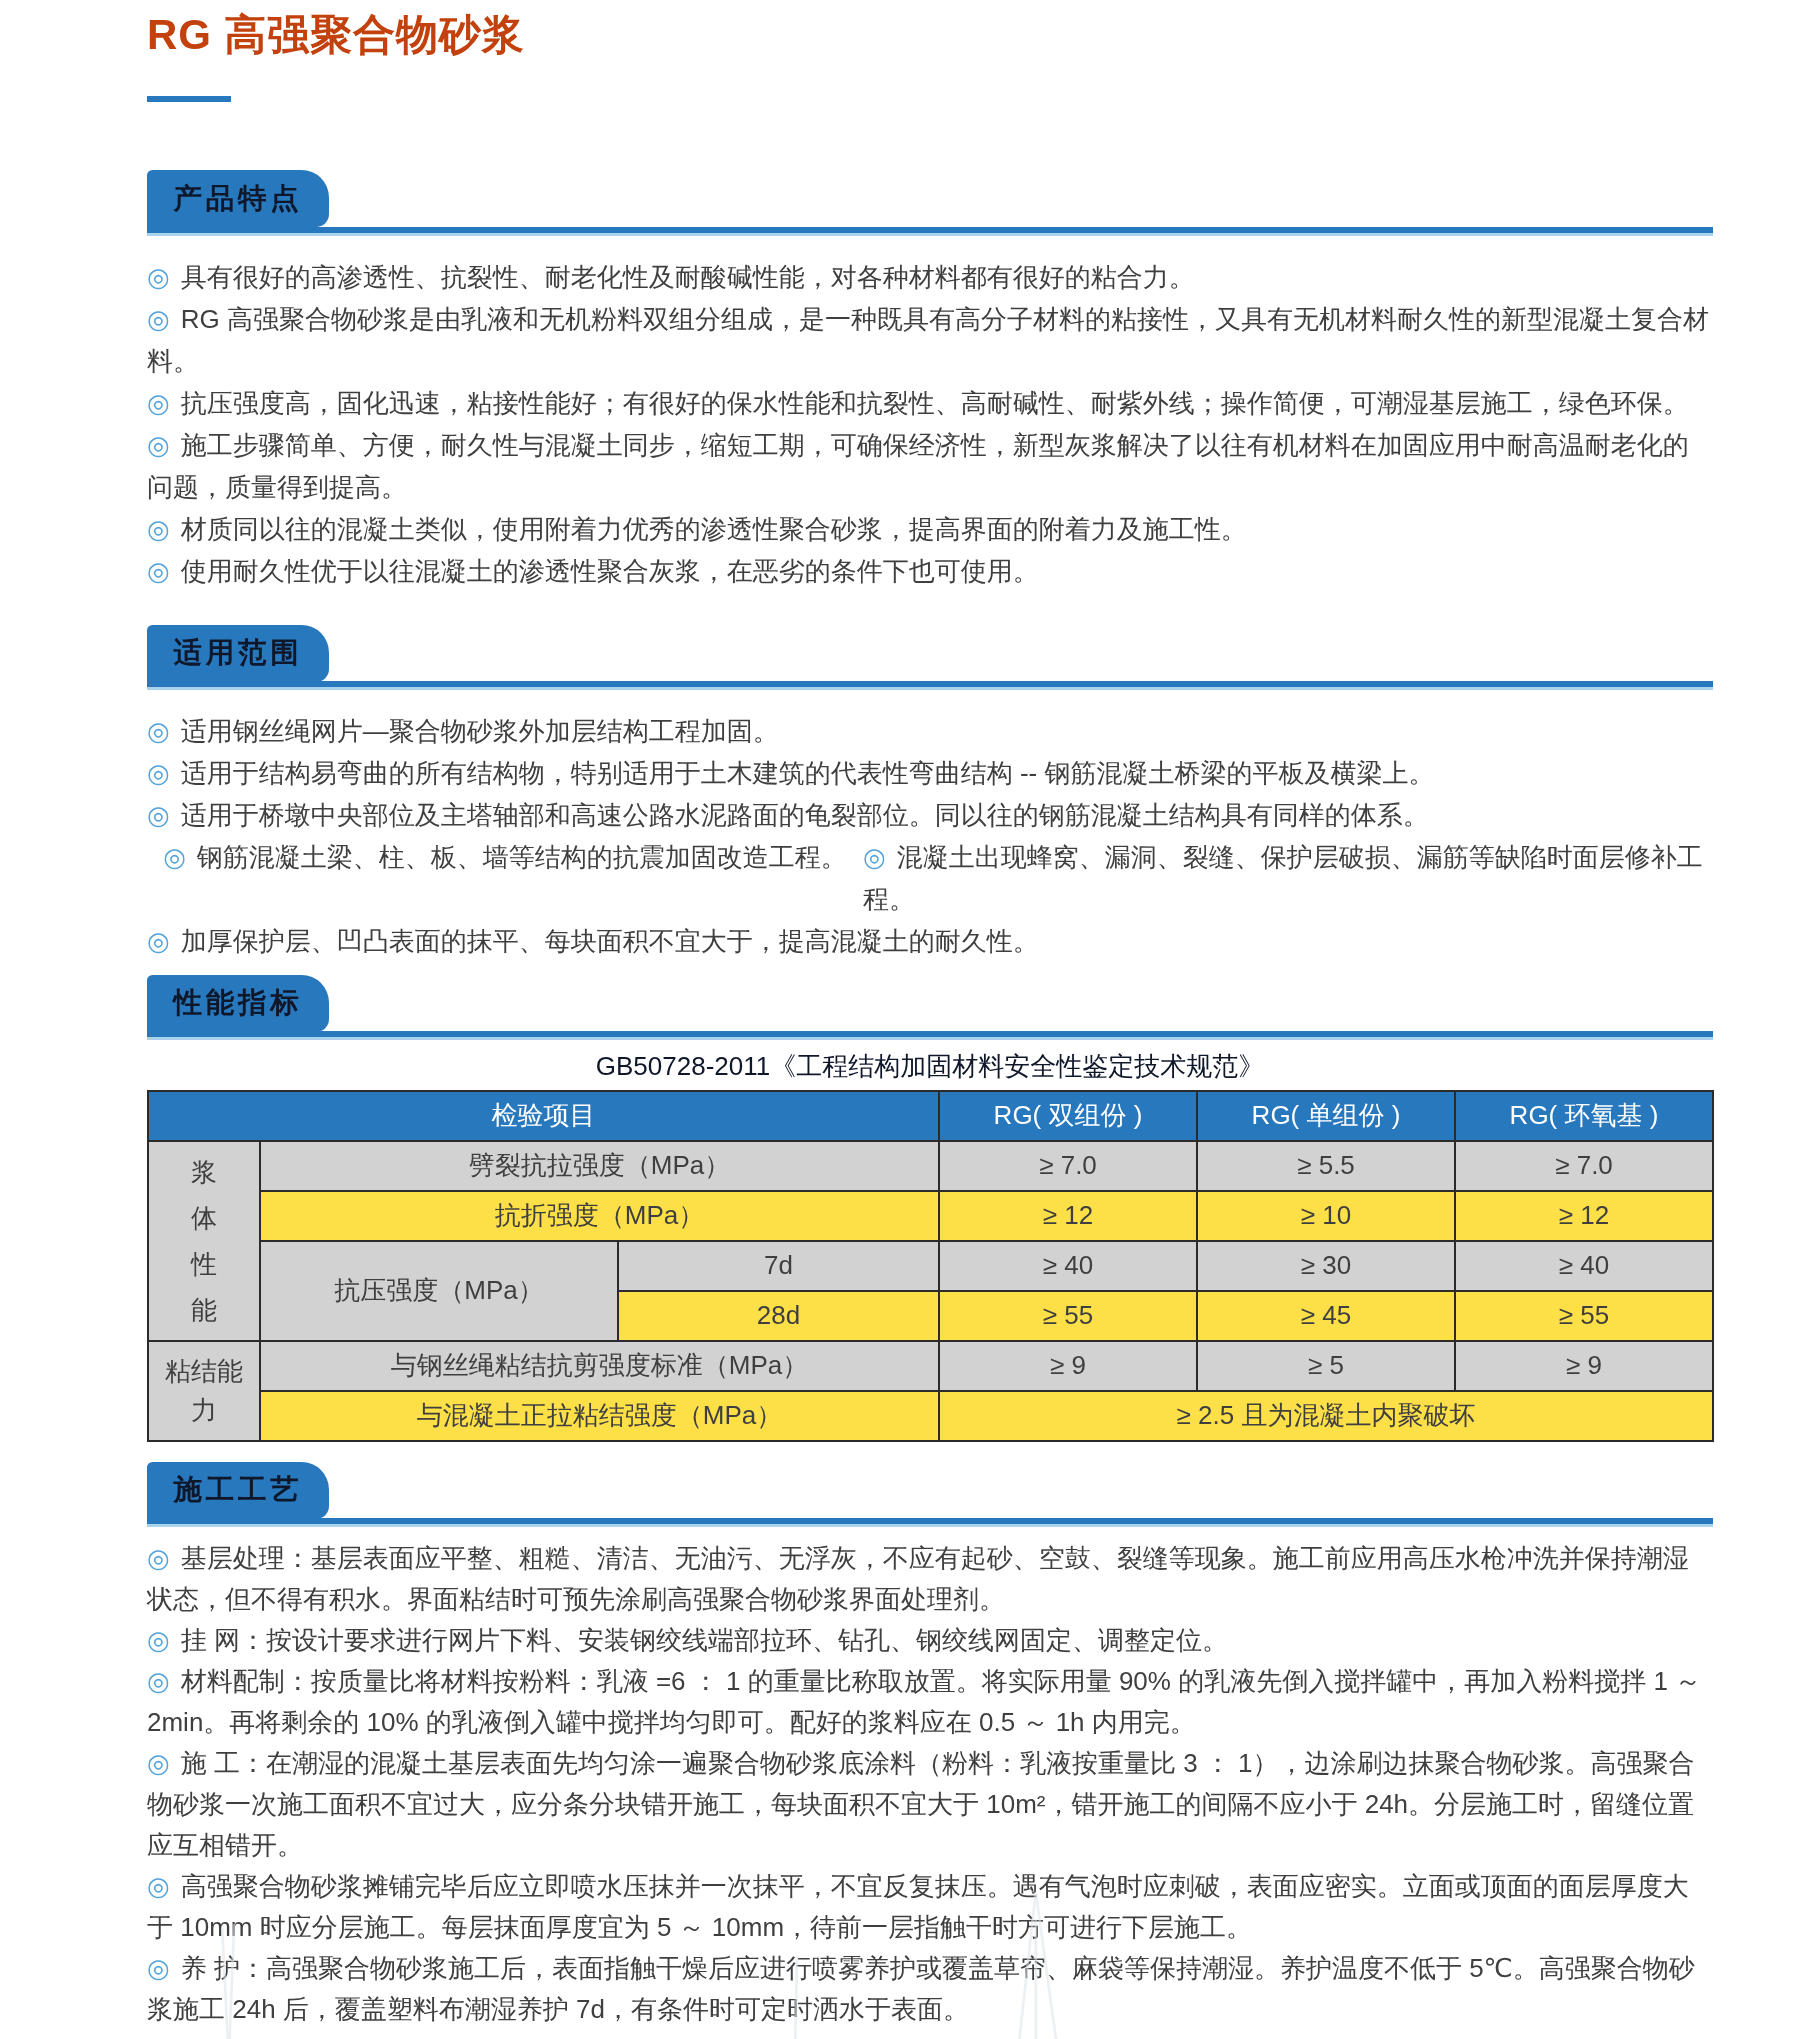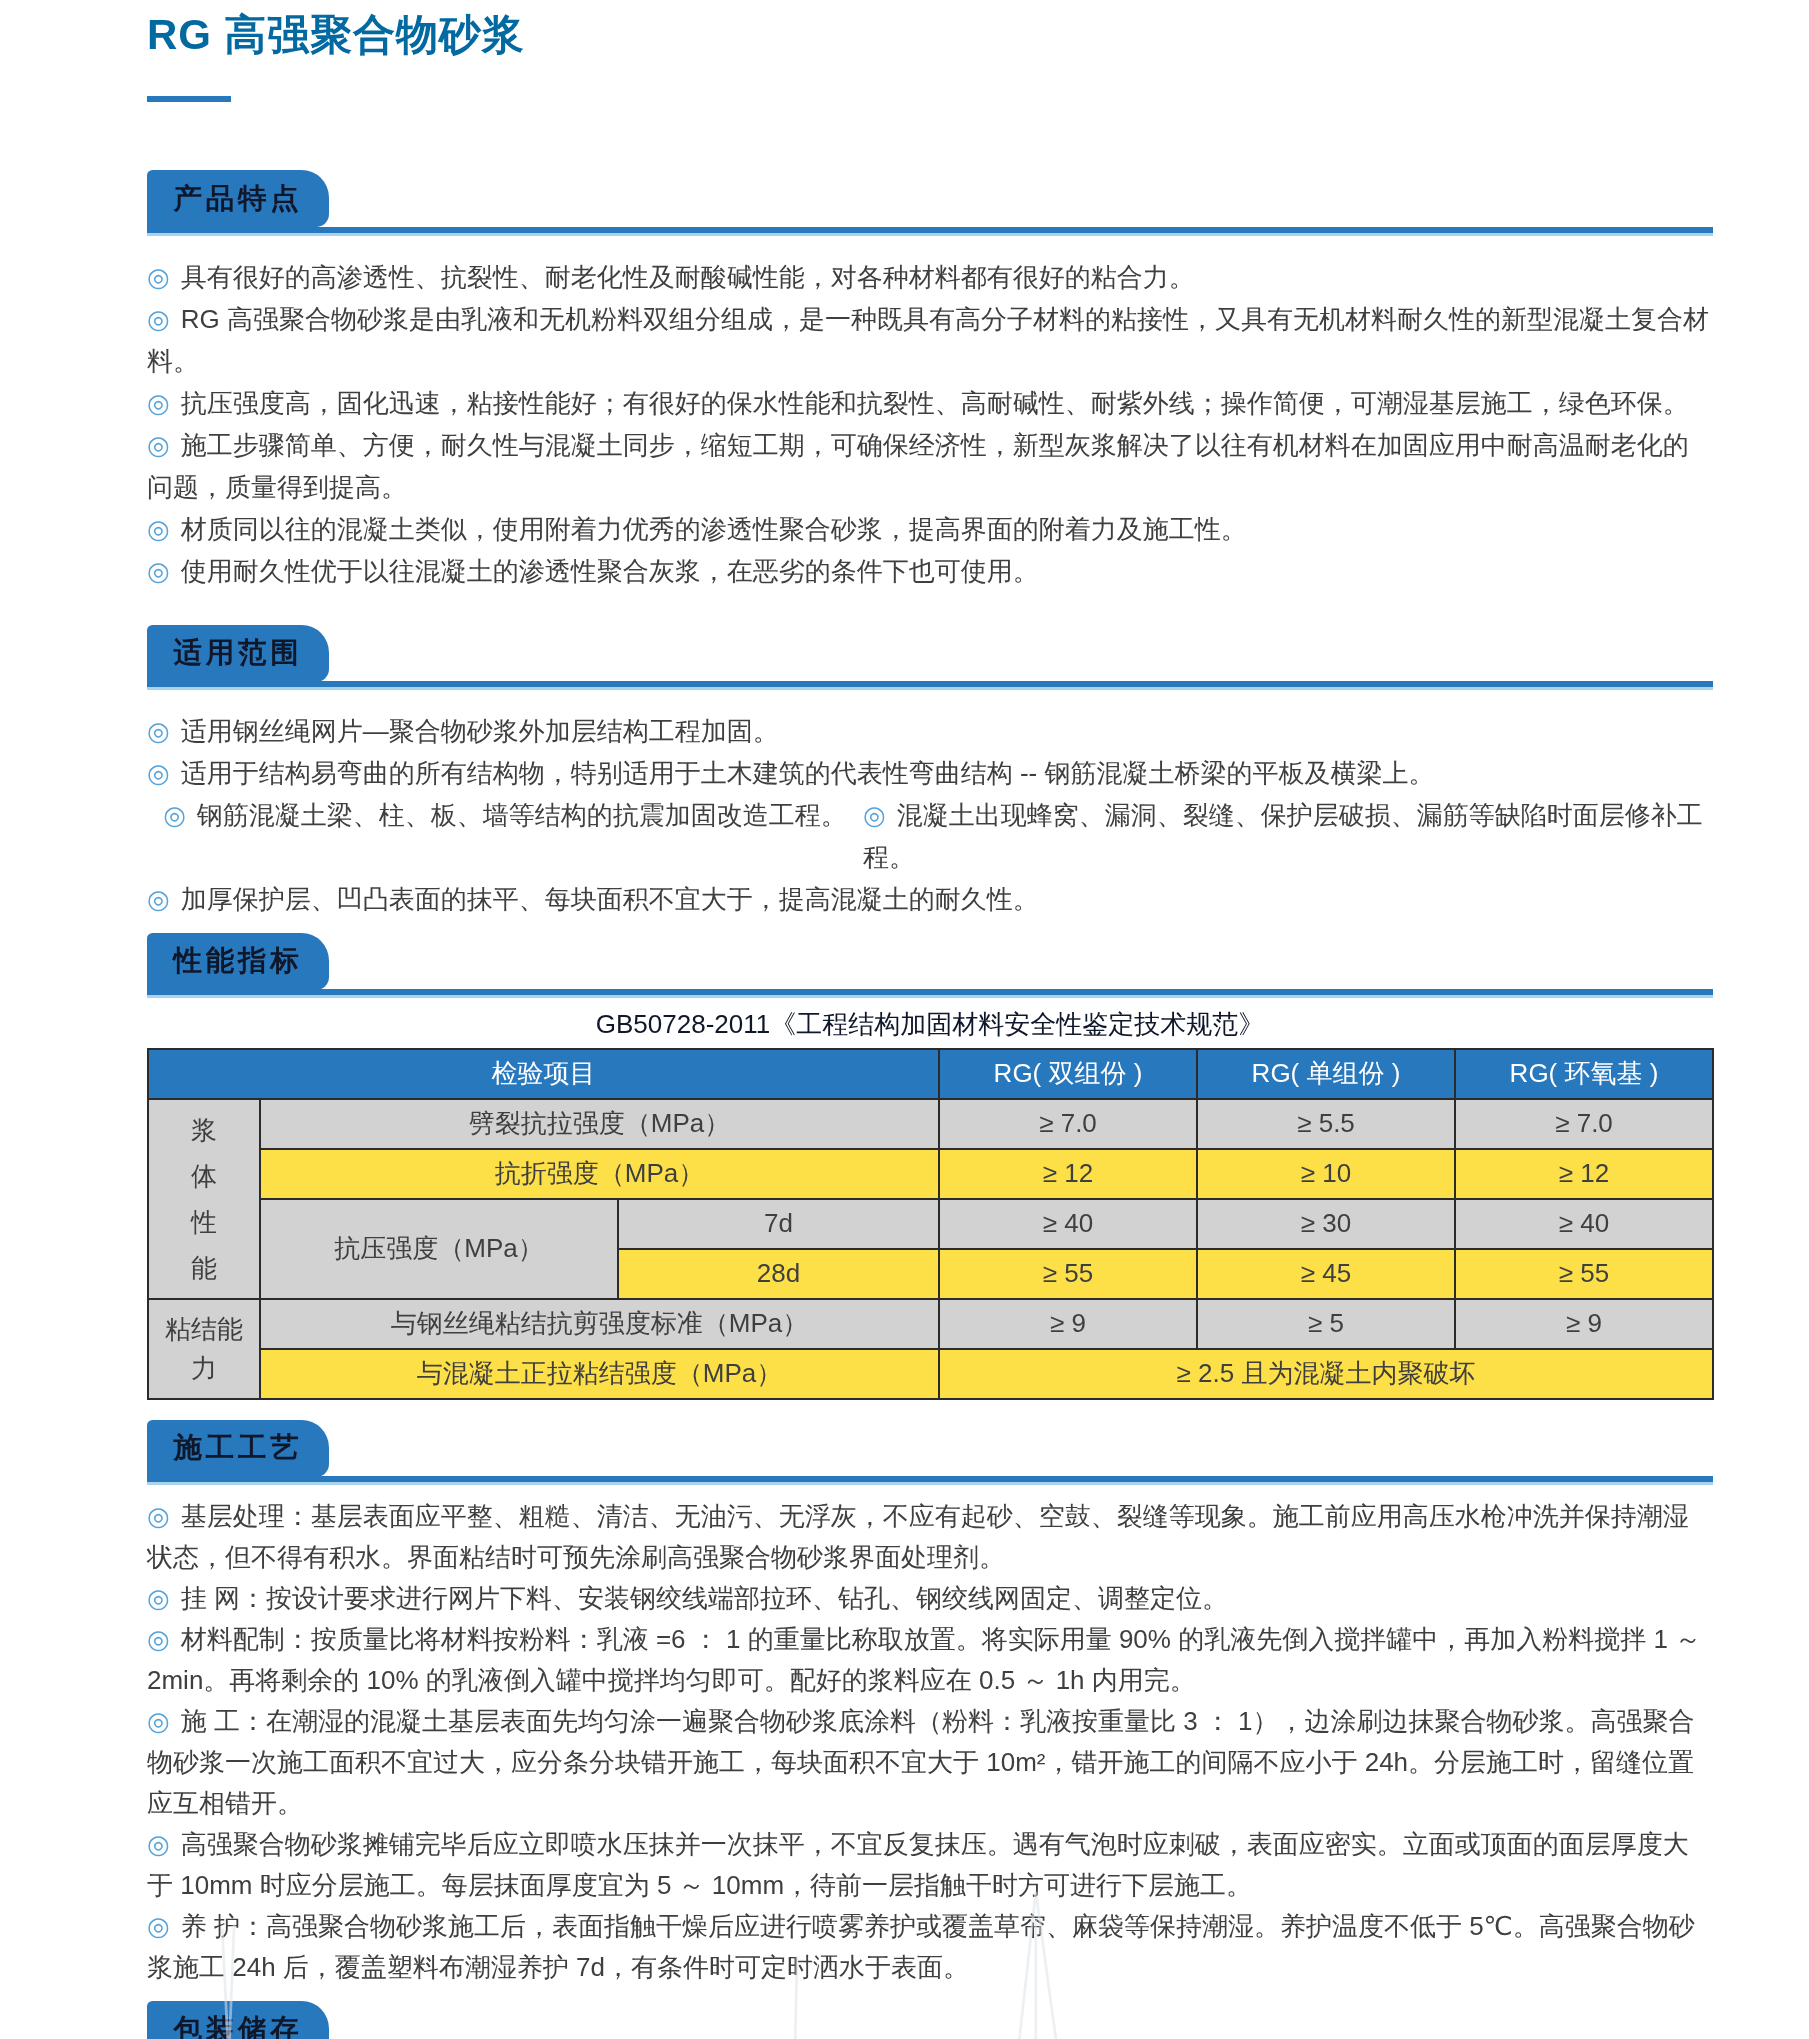--- a/index.html
+++ b/index.html
@@ -13,21 +13,21 @@
     box-sizing:border-box;
     padding:11px 96px 0 147px;
     background:#ffffff;
     overflow:hidden;
   }
   
   .title{
     margin:0;
     font-size:42px;line-height:48px;
     font-weight:700;
-    color:#0369a1;
+    color:#c2410c;
     letter-spacing:0.9px;
   }
   .title-underline{
     width:84px;height:6.4px;
     background:#2878be;
     margin-top:37px;
   }
   
   .sec-head{position:relative;}
   .sec-head .tab{
@@ -107,20 +107,21 @@
   </section>
 
   <section>
     <div class="sec-head s2">
       <div class="tab">适用范围</div>
       <div class="rule"></div>
     </div>
     <div class="sec-body">
       <p class="li"><span class="mk">◎</span><span>适用钢丝绳网片—聚合物砂浆外加层结构工程加固。</span></p>
       <p class="li"><span class="mk">◎</span><span>适用于结构易弯曲的所有结构物，特别适用于土木建筑的代表性弯曲结构 -- 钢筋混凝土桥梁的平板及横梁上。</span></p>
+      <p class="li"><span class="mk">◎</span><span>适用于桥墩中央部位及主塔轴部和高速公路水泥路面的龟裂部位。同以往的钢筋混凝土结构具有同样的体系。</span></p>
       <p class="li pair">
         <span class="left"><span class="mk">◎</span><span>钢筋混凝土梁、柱、板、墙等结构的抗震加固改造工程。</span></span>
         <span class="right"><span class="mk">◎</span><span>混凝土出现蜂窝、漏洞、裂缝、保护层破损、漏筋等缺陷时面层修补工程。</span></span>
       </p>
       <p class="li"><span class="mk">◎</span><span>加厚保护层、凹凸表面的抹平、每块面积不宜大于，提高混凝土的耐久性。</span></p>
     </div>
   </section>
 
   <section>
     <div class="sec-head s3">

